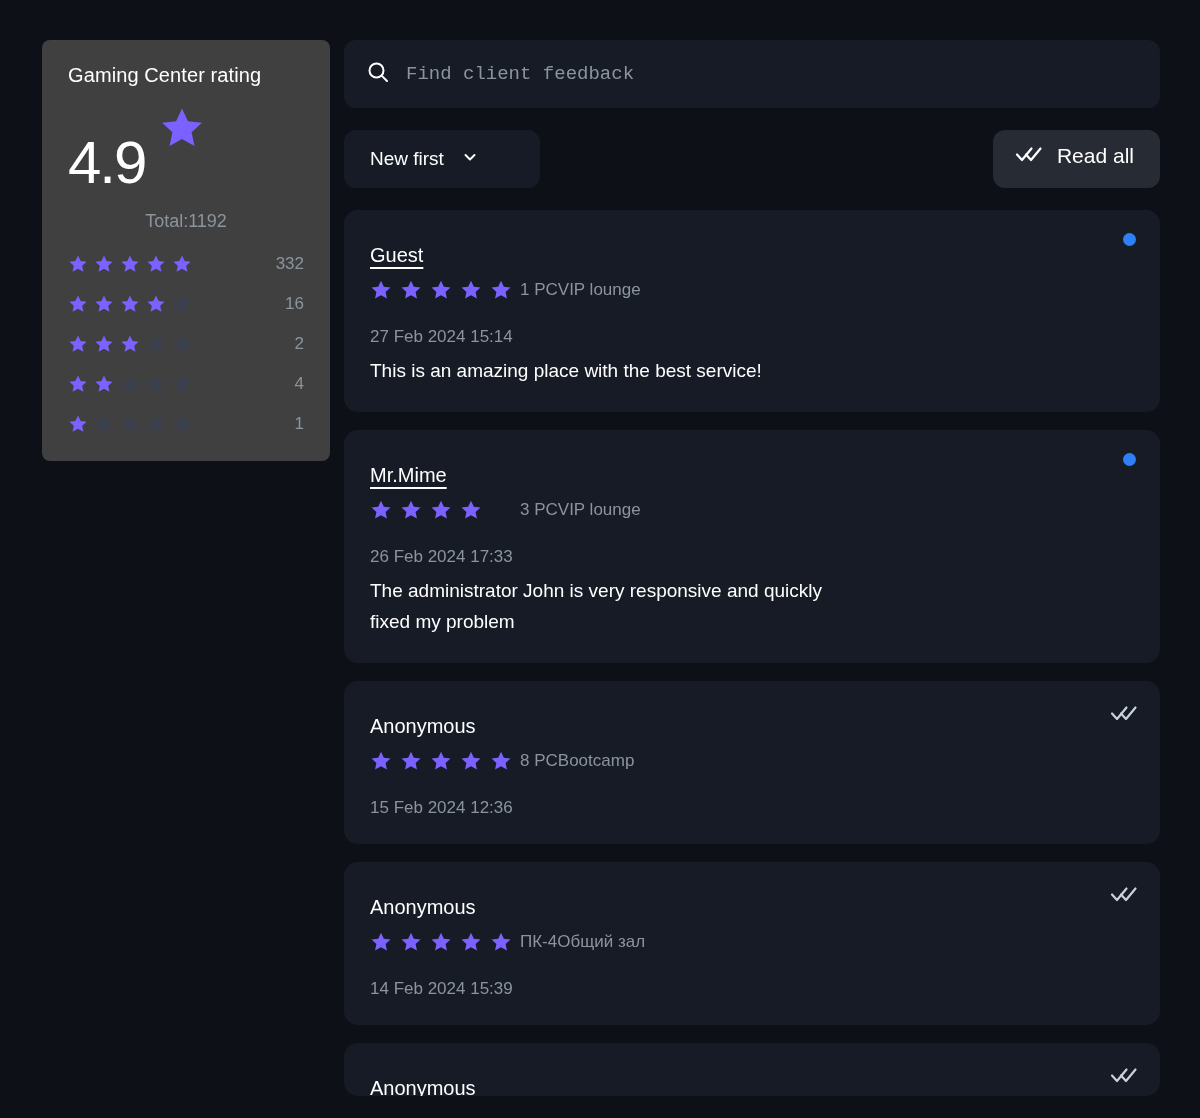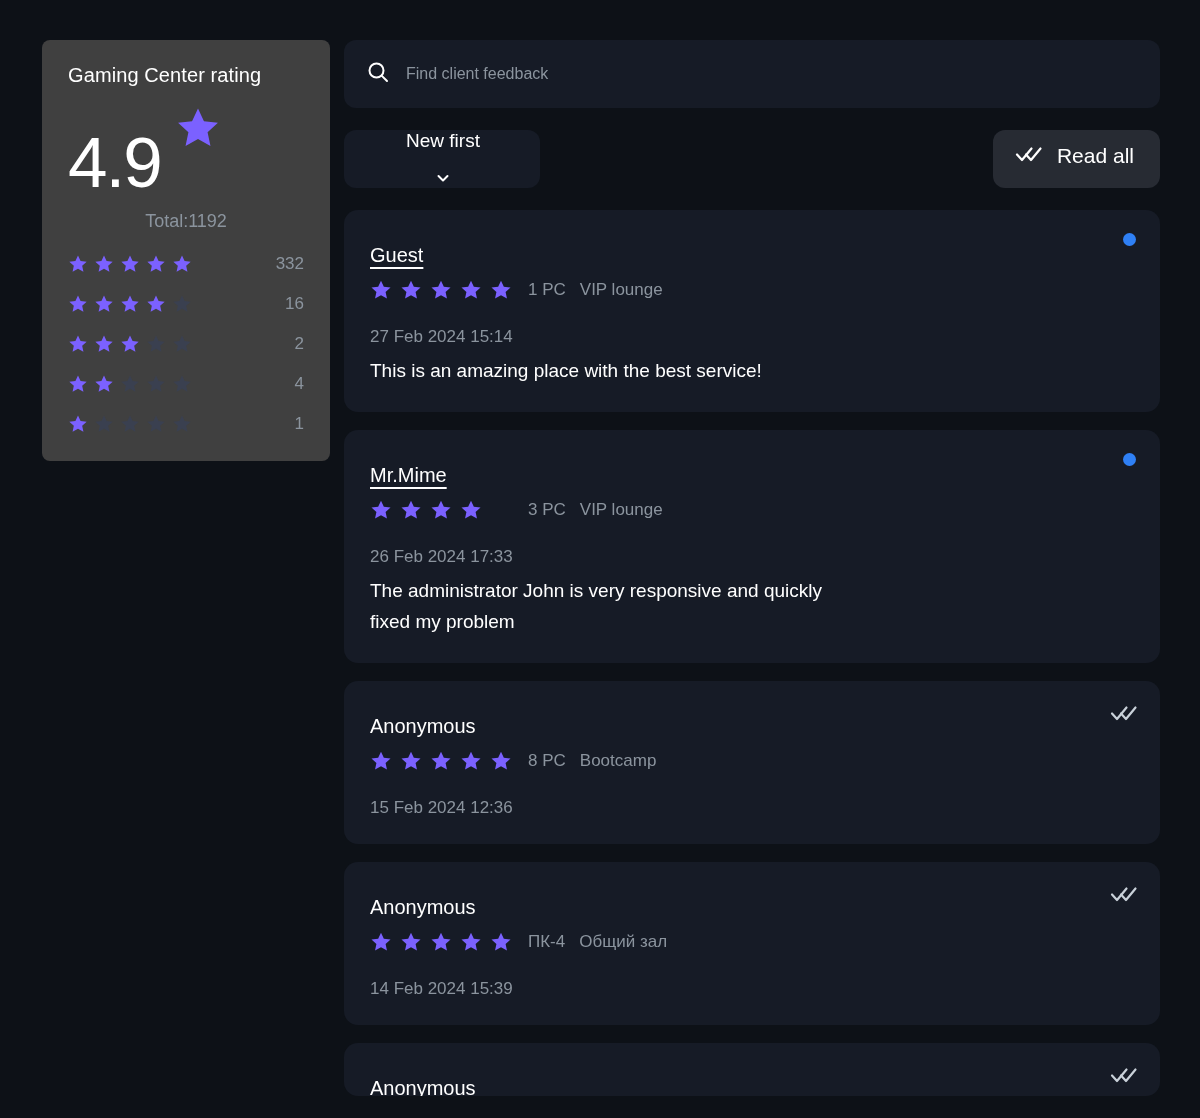--- a/index.html
+++ b/index.html
@@ -42,21 +42,21 @@
 
   .score-row {
     display: flex;
     align-items: center;
     gap: 14px;
     margin-top: 2px;
     height: 104px;
   }
 
   .score-value {
-    font-size: 71px;
+    font-size: 60px;
     line-height: 1;
     color: #ffffff;
     font-weight: 400;
     letter-spacing: -2px;
     margin-top: 43px;
   }
 
   .score-star { margin-top: -26px; }
 
   .total-row {
@@ -107,22 +107,22 @@
     padding: 0 22px;
     gap: 16px;
   }
 
   .search-input {
     flex: 1;
     background: transparent;
     border: none;
     outline: none;
     color: #e6edf3;
-    font-size: 16px;
-    font-family: Liberation Sans, sans-serif;
+    font-size: 19px;
+    font-family: Liberation Mono, monospace;
   }
   .search-input::placeholder { color: #8b949e; }
 
   .controls {
     margin-top: 22px;
     height: 58px;
     display: flex;
     align-items: center;
     justify-content: space-between;
   }
@@ -130,21 +130,20 @@
   .sort-select {
     height: 58px;
     min-width: 196px;
     background: #161b26;
     border-radius: 12px;
     display: flex;
     align-items: center;
     gap: 18px;
     padding: 0 24px 0 26px;
     cursor: pointer;
-    flex-direction: column;
   }
   .sort-label { font-size: 19px; color: #ffffff; }
 
   .read-all-btn {
     height: 58px;
     background: #272b33;
     border: none;
     border-radius: 12px;
     display: flex;
     align-items: center;
@@ -181,22 +180,21 @@
     display: flex;
     align-items: center;
     margin-top: 12px;
     gap: 0;
   }
   .rc-stars { display: flex; gap: 8px; align-items: center; width: 150px; }
   .rc-meta {
     font-size: 17px;
     color: #8b949e;
     display: flex;
-    gap: 14px;
-    margin-left: 8px;
+    margin-left: 0;
     white-space: nowrap;
   }
 
   .rc-date {
     margin-top: 26px;
     font-size: 17px;
     color: #8b949e;
   }
 
   .rc-text {

